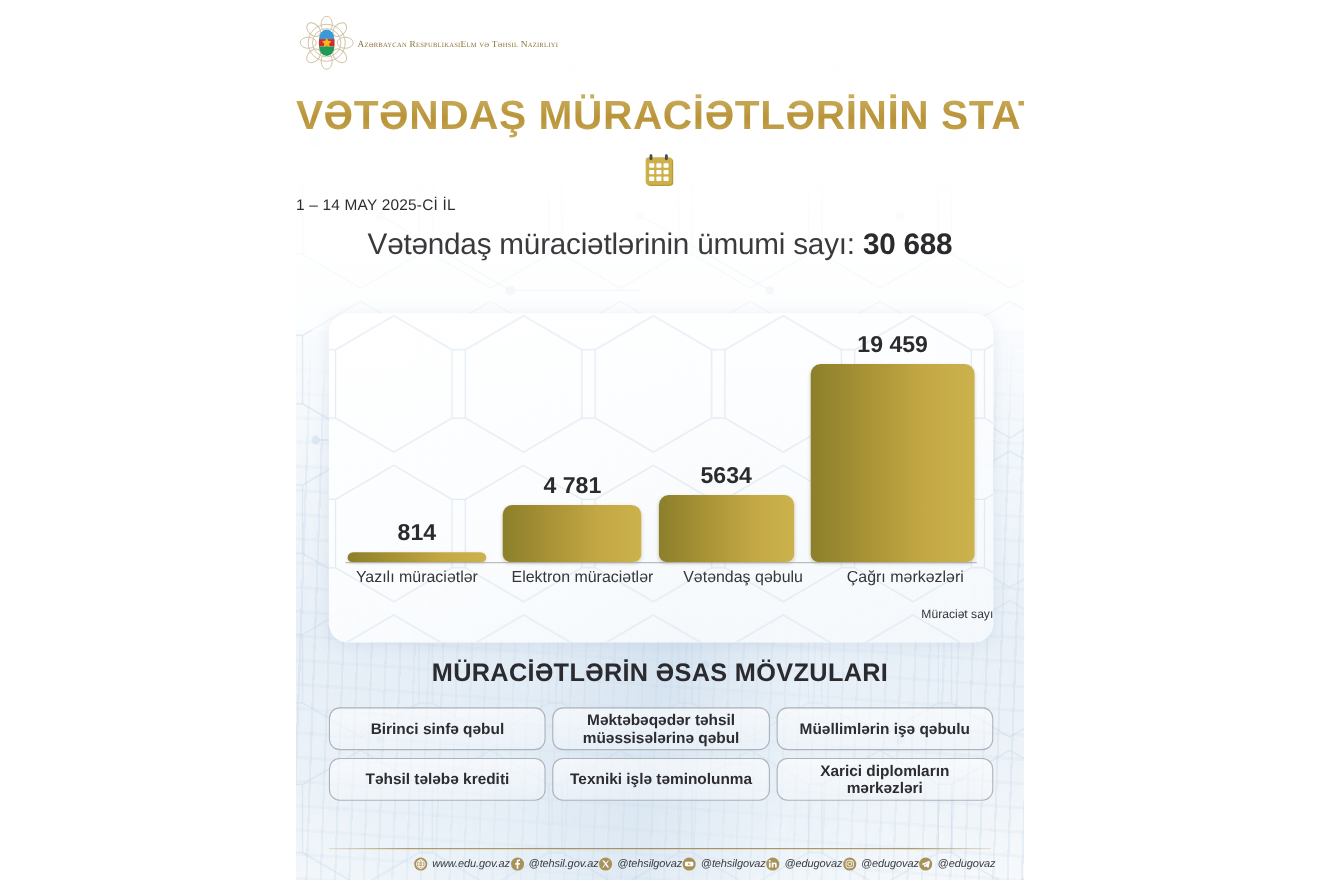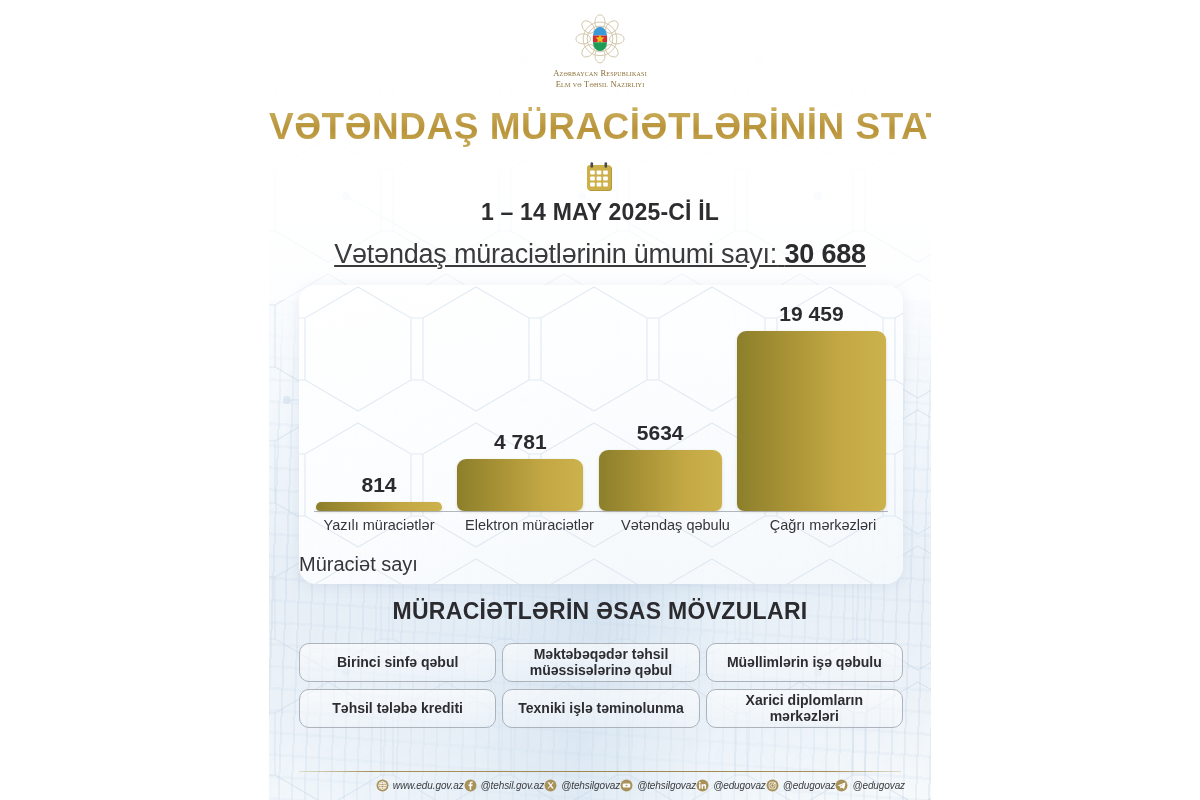--- a/index.html
+++ b/index.html
@@ -50,21 +50,21 @@
     position: absolute; left:0; right:0; top:0; height: 300px;
     background: linear-gradient(180deg,#ffffff 0%, rgba(255,255,255,.92) 55%, rgba(255,255,255,.55) 100%);
     pointer-events: none;
   }
 
   .content { position: relative; z-index: 5; width: 100%; height: 100%; }
 
   
   .logo-block {
     padding-top: 12px;
-    display: flex; flex-direction: column; align-items: center;
+    display: flex; flex-direction: row; align-items: center;
   }
   .emblem { width: 56px; height: 56px; display:block; }
   .ministry-line {
     color: #8a6f35;
     font-family: "Liberation Serif", "DejaVu Serif", serif;
     font-size: 8.5px;
     letter-spacing: .2px;
     line-height: 11px;
     text-align: center;
     font-variant: small-caps;
@@ -84,37 +84,36 @@
     background-clip: text;
     -webkit-text-fill-color: transparent;
     white-space: nowrap;
   }
 
   
   .cal-wrap { margin-top: 13px; text-align: center; }
   .cal-icon { width: 30px; height: 32px; display: inline-block; }
   .date-line {
     margin-top: 2px;
-    text-align: center;
-    font-size: 23px;
-    font-weight: 700;
+    text-align: left;
+    font-size: 14px;
+    font-weight: 400;
     color: #2d2d30;
     letter-spacing: .2px;
   }
 
   
   .total-line {
     margin-top: 13px;
     text-align: center;
     font-size: 27px;
     color: #3a3a3d;
     font-weight: 400;
     letter-spacing: -.2px;
     white-space: nowrap;
-    text-decoration: underline;
   }
   .total-line b { font-weight: 700; color: #2b2b2e; }
 
   
   .chart-card {
     position: absolute;
     left: 30px; top: 285px;
     width: 604px; height: 299px;
     background: linear-gradient(160deg, rgba(255,255,255,.96) 0%, rgba(253,254,255,.92) 45%, rgba(246,250,253,.86) 100%);
     border-radius: 17px;
@@ -154,22 +153,22 @@
   }
   .cat-labels {
     position: absolute; left: 17px; right: 17px; top: 232px;
     display: flex; justify-content: space-between;
   }
   .cat-label {
     font-size: 14.5px; color: #35353a; text-align: center; white-space: nowrap;
   }
   .axis-title {
     position: absolute; left: 0; right: 0; top: 268px;
-    text-align: left;
-    font-size: 20px; color: #35353a;
+    text-align: right;
+    font-size: 11px; color: #35353a;
   }
 
   
   .topics-title {
     position: absolute; left: 0; right: 0; top: 598px;
     text-align: center;
     font-size: 23px; font-weight: 700; color: #2b2b2f;
     letter-spacing: .3px; white-space: nowrap;
   }
   .chips {

